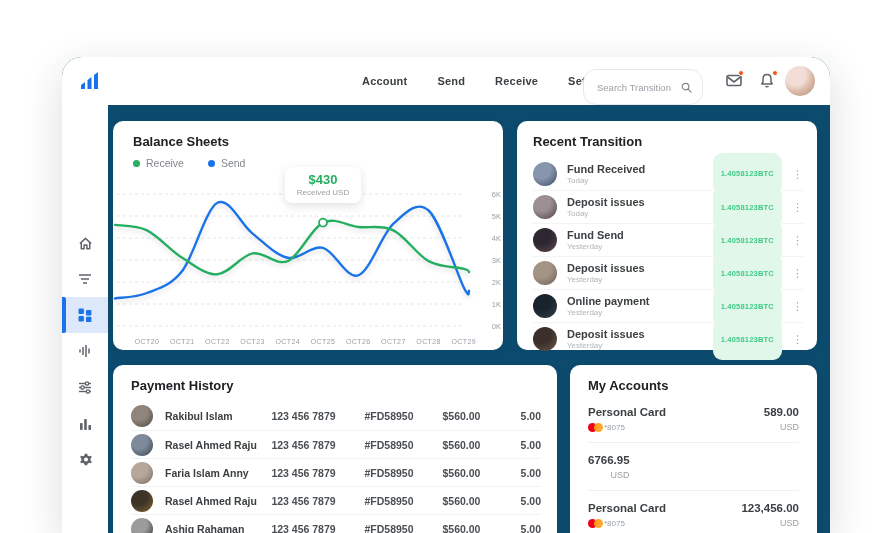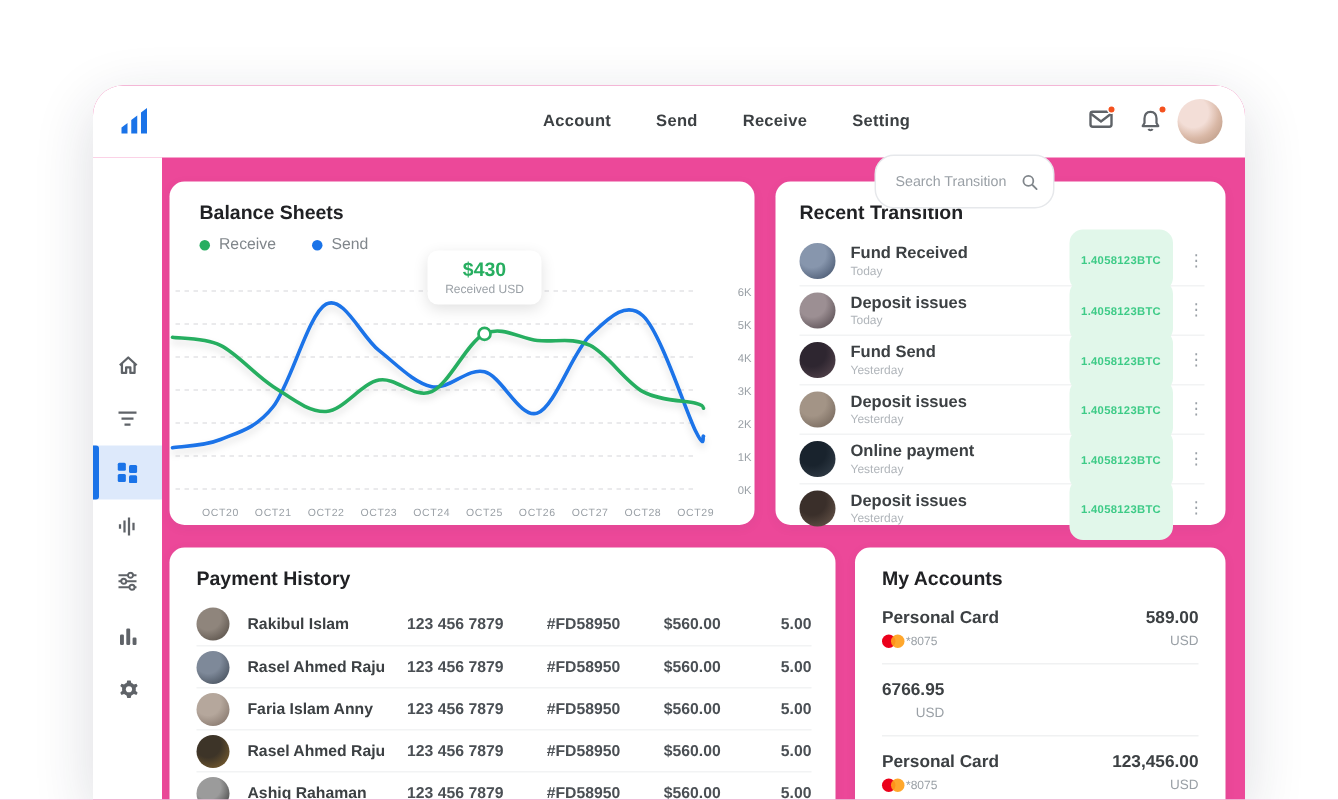--- a/index.html
+++ b/index.html
@@ -1,30 +1,30 @@
 <!DOCTYPE html>
 <html><head>
 <meta charset="utf-8">
 <style>
   * { margin:0; padding:0; box-sizing:border-box; }
   html,body { width:892px; height:533px; background:#ffffff; overflow:hidden;
               font-family:"Liberation Sans", sans-serif; }
   .stage { position:relative; width:892px; height:533px; }
 
   .window { position:absolute; left:62px; top:57px; width:768px; height:476px;
-            background:#ec4899; border-radius:20px 20px 0 0;
+            background:#0c4a6e; border-radius:20px 20px 0 0;
             box-shadow:0 12px 40px rgba(30,40,60,.16); overflow:hidden; }
 
   
   .topbar { position:absolute; left:0; top:0; width:768px; height:48px; background:#fff; z-index:5; }
   .logo { position:absolute; left:16px; top:12px; width:26px; height:24px; }
   .nav { position:absolute; left:300px; top:0; height:48px; display:flex; align-items:center; gap:30px; }
   .nav-item { font-size:11px; font-weight:700; color:#3c4043; cursor:pointer; letter-spacing:.2px; }
   .search-pill { position:absolute; left:521px; top:12px; width:120px; height:36px; border:1px solid #e6e8eb;
-                 border-radius:13px; background:#fff; display:flex; align-items:center; padding:0 10px 0 13px;margin-top:34px; }
+                 border-radius:13px; background:#fff; display:flex; align-items:center; padding:0 10px 0 13px; }
   .search-pill input { border:none; outline:none; width:84px; font-size:9.5px; color:#3c4043; background:transparent;
                        font-family:"Liberation Sans", sans-serif; }
   .search-pill input::placeholder { color:#9aa0a6; }
   .hdr-ico { position:absolute; top:16px; width:16px; height:14px; }
   .dot { position:absolute; right:-2px; top:-3px; width:6px; height:6px; border-radius:50%; background:#f4511e; border:1px solid #fff; }
   .avatar-lg { position:absolute; left:723px; top:9px; width:30px; height:30px; border-radius:50%;
                background:radial-gradient(circle at 35% 30%, #f3ded7 0 35%, #d9b8a6 60%, #b08f79 100%); }
 
   
   .sidebar { position:absolute; left:0; top:48px; width:46px; height:428px; background:#fff; z-index:4; }

